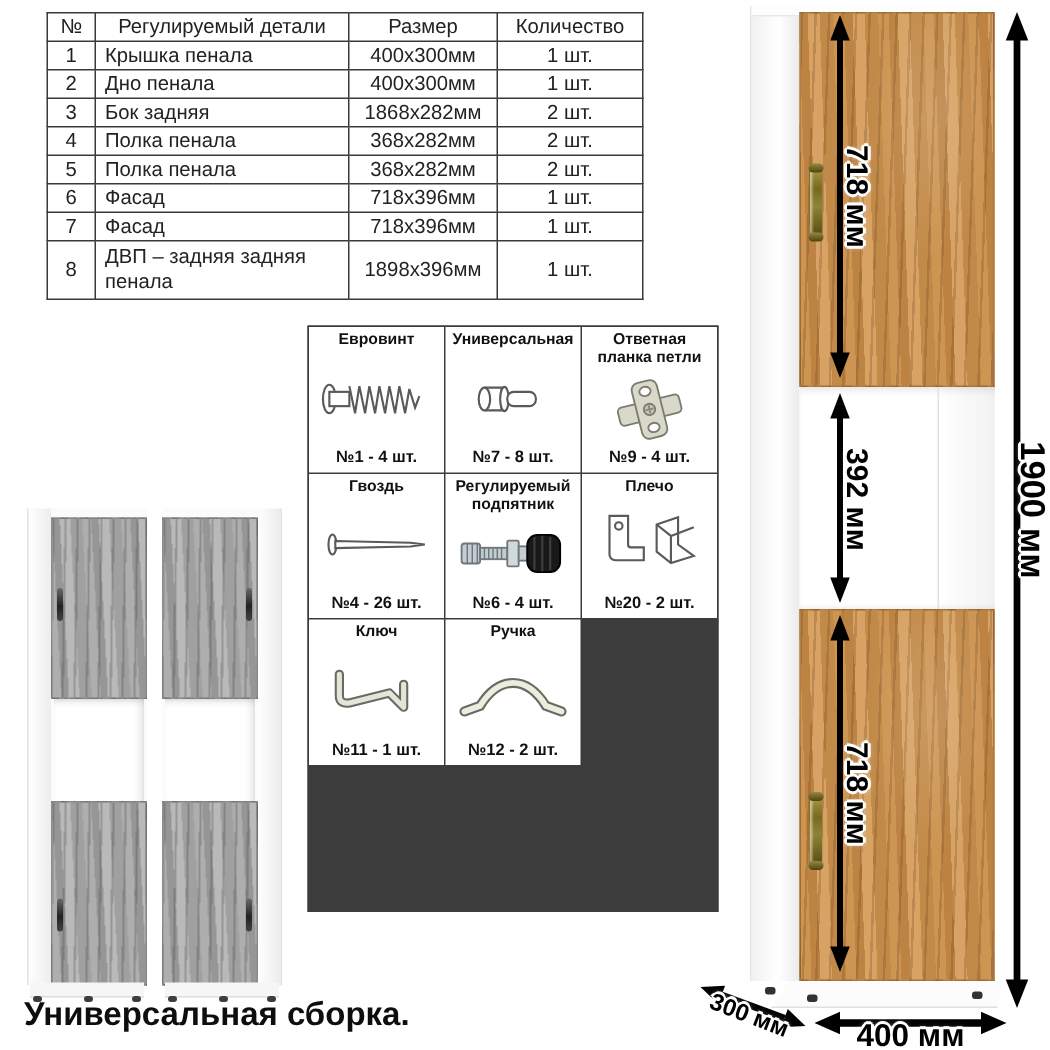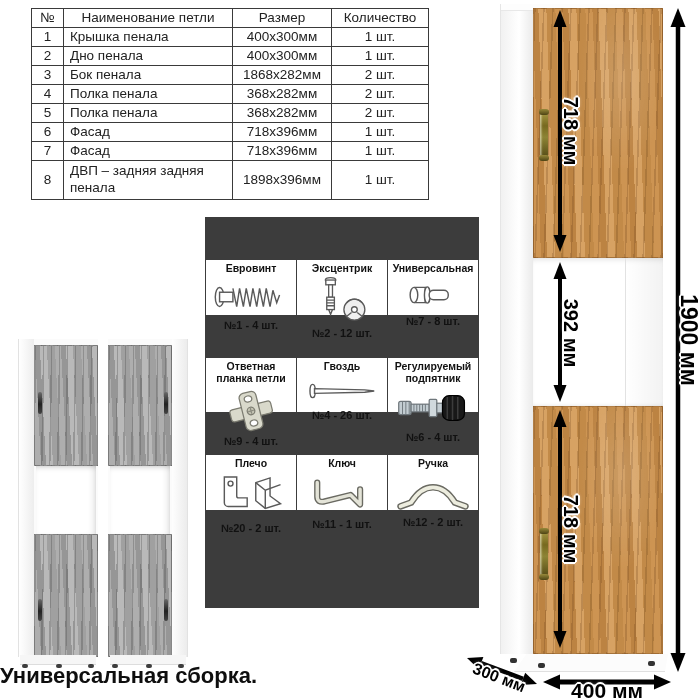--- a/index.html
+++ b/index.html
@@ -10,21 +10,21 @@
   table.parts{position:absolute;left:31px;top:8px;border-collapse:collapse;table-layout:fixed;}
   table.parts th,table.parts td{border:1px solid #3a3a3a;font-size:13.5px;font-weight:400;
           padding:0 4px;height:18px;text-align:center;line-height:1.25;color:#222;}
   table.parts td.c-name{text-align:left;padding-left:6px;margin-left:37px;}
   table.parts tr.tall td{height:38px;}
 
   
   .hw-grid{position:absolute;left:205px;top:217px;display:grid;
            grid-template-columns:90px 90px 90px;grid-template-rows:97px 96px 97px 96px;
            gap:1px;background:#3c3c3c;border:1px solid #3c3c3c;}
-  .hw-cell{background:#fff;display:flex;flex-direction:column;align-items:center;padding:3px 2px 2px;margin-top:42px;}
+  .hw-cell{background:#fff;display:flex;flex-direction:column;align-items:center;padding:3px 2px 2px;}
   .hw-title{font-size:10.5px;font-weight:700;text-align:center;line-height:1.12;color:#111;}
   .hw-icon{flex:1;display:flex;align-items:center;justify-content:center;width:100%;}
   .hw-count{font-size:11px;font-weight:700;color:#111;padding-bottom:2px;white-space:nowrap;}
 
   
   .mini-cab{position:absolute;top:337px;width:80px;height:332px;}
   .mc-side{position:absolute;top:2px;width:16px;height:318px;background:linear-gradient(90deg,#ffffff,#ececec);}
   .mc-side.l{left:0;border-left:1px solid #e2e2e2;}
   .mc-side.r{right:0;border-right:1px solid #e2e2e2;}
   .mc-front{position:absolute;top:2px;width:64px;height:318px;background:#fbfbfb;}
@@ -70,58 +70,58 @@
   .gold-handle::before,.gold-handle::after{content:"";position:absolute;left:-1px;width:10px;height:6px;
                border-radius:3px;background:linear-gradient(180deg,#97893a,#4e4414);}
   .gold-handle::before{top:-3px;} .gold-handle::after{bottom:-3px;}
 
   
   .dims{position:absolute;left:0;top:0;pointer-events:none;}
   .dim-label{position:absolute;font-weight:700;color:#000;white-space:nowrap;
      text-shadow:-2px 0 0 #fff,2px 0 0 #fff,0 -2px 0 #fff,0 2px 0 #fff,
                  -1px -1px 0 #fff,1px 1px 0 #fff,-1px 1px 0 #fff,1px -1px 0 #fff,0 0 4px #fff;}
   .rot90{transform:translate(-50%,-50%) rotate(90deg);}
-  .caption{position:absolute;left:0;top:663px;font-size:22px;font-weight:700;color:#0e0e0e;}
+  .caption{position:absolute;left:16px;top:663px;font-size:22px;font-weight:700;color:#0e0e0e;}
 </style>
 </head>
 <body>
 
 <div class="canvas">
 
   <table class="parts">
     <colgroup>
         <col style="width:32px">
         <col style="width:169px">
         <col style="width:99px">
         <col style="width:97px">
       </colgroup>
     <thead>
       <tr>
         <th>№</th>
-        <th>Наименование петли</th>
+        <th>Регулируемый детали</th>
         <th>Размер</th>
         <th>Количество</th>
       </tr>
     </thead>
     <tbody>
       <tr>
         <td>1</td>
         <td class="c-name">Крышка пенала</td>
         <td>400x300мм</td>
         <td>1 шт.</td>
       </tr>
       <tr>
         <td>2</td>
         <td class="c-name">Дно пенала</td>
         <td>400x300мм</td>
         <td>1 шт.</td>
       </tr>
       <tr>
         <td>3</td>
-        <td class="c-name">Бок пенала</td>
+        <td class="c-name">Бок задняя</td>
         <td>1868x282мм</td>
         <td>2 шт.</td>
       </tr>
       <tr>
         <td>4</td>
         <td class="c-name">Полка пенала</td>
         <td>368x282мм</td>
         <td>2 шт.</td>
       </tr>
       <tr>
@@ -160,39 +160,20 @@
             <g fill="#fff" stroke="#5a5a5a" stroke-width="1.5">
           <ellipse cx="9" cy="23" rx="4.5" ry="10"></ellipse>
               <rect x="9" y="18" width="14" height="10"></rect>
           <path fill="none" d="M23,14 l4,19 3,-19 4,19 3,-19 4,19 3,-19 4,19 3,-19 4,19 3,-19 4,19 3,-17 4,13 3,-8"></path>
         </g>
           </svg>
       </div>
       <div class="hw-count">№1 - 4 шт.</div>
     </div>
 
-    <div class="hw-cell">
-      <div class="hw-title">Эксцентрик</div>
-      <div class="hw-icon">
-        <svg width="80" height="52" viewBox="0 0 84 54">
-            <g fill="#fff" stroke="#5a5a5a" stroke-width="1.4">
-          <ellipse cx="30" cy="5" rx="5.5" ry="2.6"></ellipse>
-              <rect x="25" y="5" width="10" height="5"></rect>
-          <rect x="28" y="10" width="4" height="13"></rect>
-              <rect x="26" y="23" width="8" height="13"></rect>
-          <path fill="none" d="M26,26 h8 M26,29 h8 M26,32 h8"></path>
-              <path d="M28,36 l2,5 2,-5 z"></path>
-          <circle cx="55" cy="36" r="11" fill="#efefef"></circle>
-              <circle cx="55" cy="36" r="3"></circle>
-          <path fill="none" d="M47,29 a10,10 0 0 1 16,0 M47,43 l5,-4 M63,43 l-5,-4"></path>
-        </g>
-          </svg>
-      </div>
-      <div class="hw-count">№2 - 12 шт.</div>
-    </div>
 
 
     <div class="hw-cell">
       <div class="hw-title">Универсальная</div>
       <div class="hw-icon">
         <svg width="80" height="40" viewBox="0 0 84 42">
             <g fill="#fff" stroke="#5a5a5a" stroke-width="1.5">
           <path d="M22,13 h12 v16 h-12"></path>
               <ellipse cx="22" cy="21" rx="4" ry="8"></ellipse>
           <ellipse cx="36" cy="21" rx="3" ry="8.5"></ellipse>

